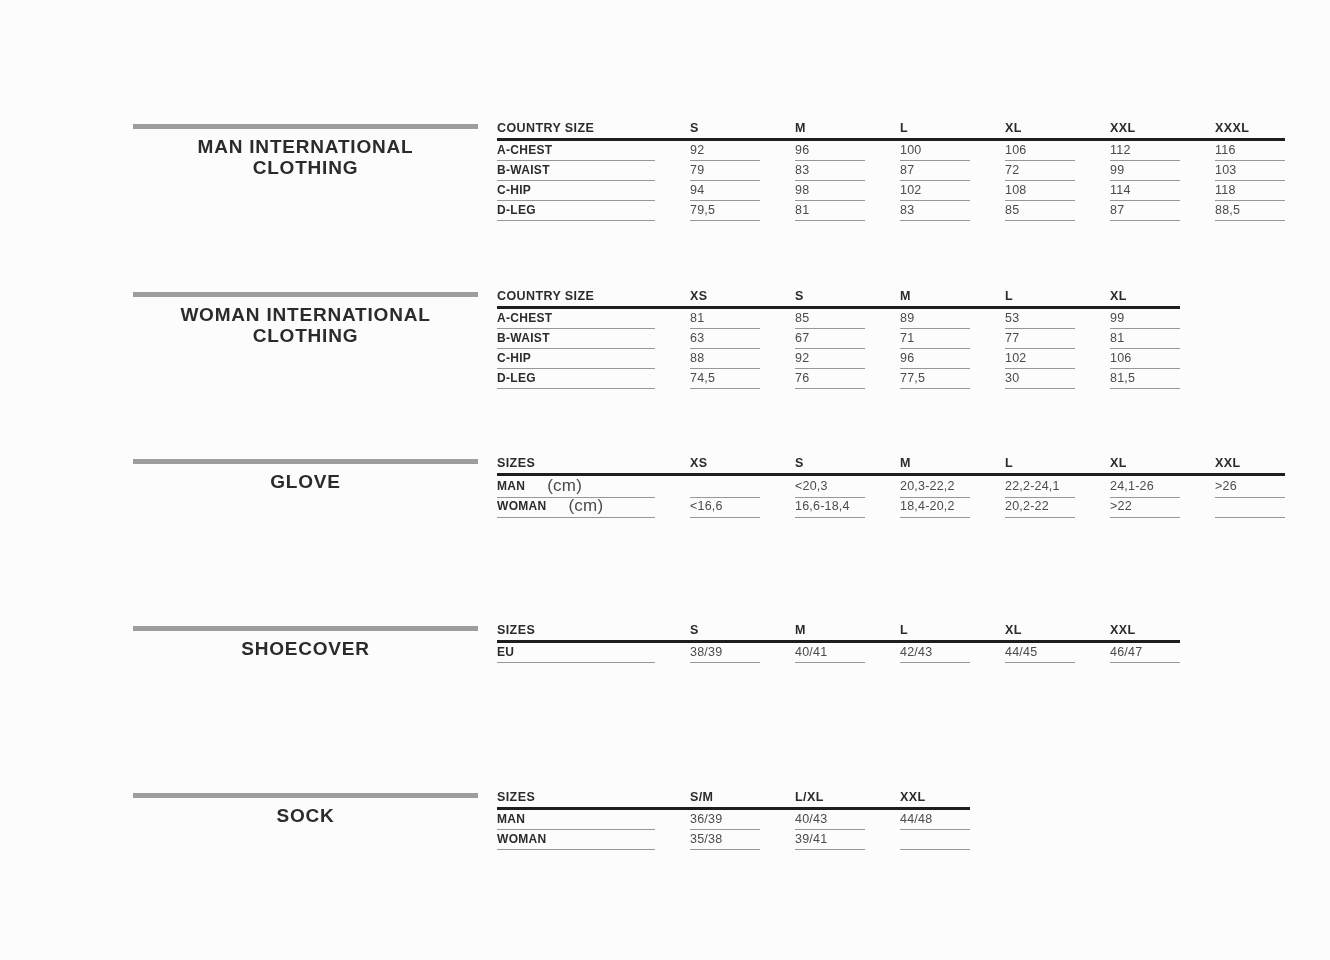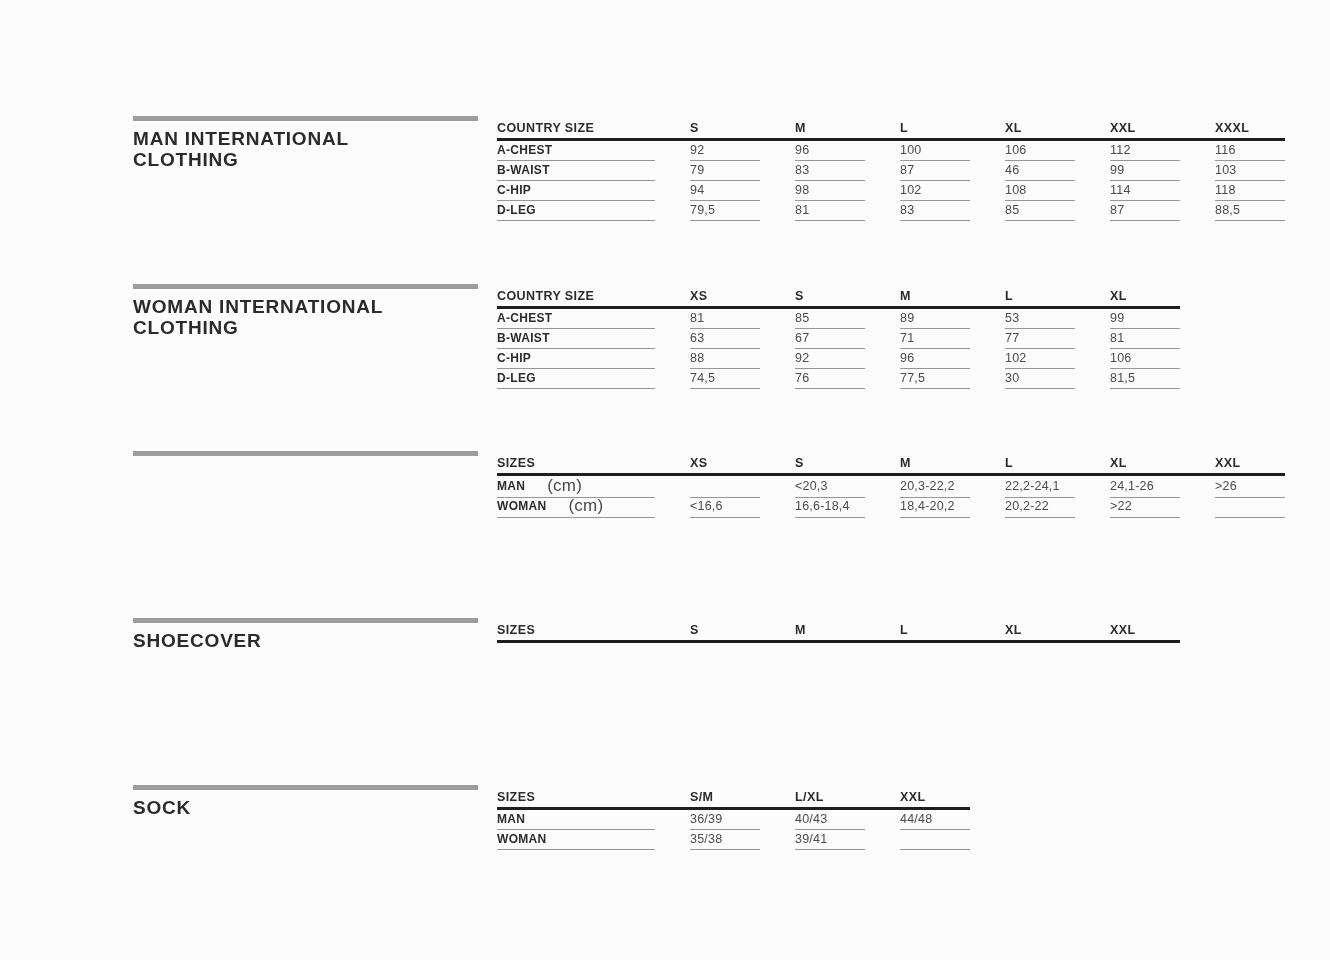--- a/index.html
+++ b/index.html
@@ -16,22 +16,23 @@
     overflow: hidden;
   }
   .chart-section {
     position: absolute;
     left: 133px;
     width: 1130px;
   }
   .title-block {
     position: absolute;
     left: 0;
-    top: 4px;
+    top: 12px;
     width: 345px;
+    text-align: center;
   }
   .title-bar {
     height: 5px;
     background: var(--bar-color, #9d9d9d);
   }
   .section-title {
     margin-top: 7px;
     font-size: 19px;
     line-height: 21px;
     font-weight: bold;
@@ -150,21 +151,21 @@
           <div class="t-cell t-val">
             <span>79</span>
           </div>
           <div class="t-cell t-val">
             <span>83</span>
           </div>
           <div class="t-cell t-val">
             <span>87</span>
           </div>
           <div class="t-cell t-val">
-            <span>46</span>
+            <span>72</span>
           </div>
           <div class="t-cell t-val">
             <span>99</span>
           </div>
           <div class="t-cell t-val">
             <span>103</span>
           </div>
         </div>
         <div class="t-row t-data" style="grid-template-columns: 158px repeat(6, 70px);">
           <div class="t-cell t-label">
@@ -312,20 +313,23 @@
           <div class="t-cell t-val">
             <span>81,5</span>
           </div>
         </div>
       </div>
   </section>
 
   <section class="chart-section" style="top:447px">
     <div class="title-block">
       <div class="title-bar"></div>
+      <h2 class="section-title">
+        <span class="tline">GLOVE</span>
+      </h2>
     </div>
     <div class="size-table">
         <div class="t-row t-head" style="grid-template-columns: 158px repeat(6, 70px);">
           <div class="t-cell t-label-h">SIZES</div>
           <div class="t-cell t-col-h">XS</div>
           <div class="t-cell t-col-h">S</div>
           <div class="t-cell t-col-h">M</div>
           <div class="t-cell t-col-h">L</div>
           <div class="t-cell t-col-h">XL</div>
           <div class="t-cell t-col-h">XXL</div>
@@ -392,20 +396,40 @@
     <div class="size-table">
         <div class="t-row t-head" style="grid-template-columns: 158px repeat(5, 70px);">
           <div class="t-cell t-label-h">SIZES</div>
           <div class="t-cell t-col-h">S</div>
           <div class="t-cell t-col-h">M</div>
           <div class="t-cell t-col-h">L</div>
           <div class="t-cell t-col-h">XL</div>
           <div class="t-cell t-col-h">XXL</div>
         </div>
         <div class="t-thick"></div>
+        <div class="t-row t-data" style="grid-template-columns: 158px repeat(5, 70px);">
+          <div class="t-cell t-label">
+            <span class="lab">EU</span>
+          </div>
+          <div class="t-cell t-val">
+            <span>38/39</span>
+          </div>
+          <div class="t-cell t-val">
+            <span>40/41</span>
+          </div>
+          <div class="t-cell t-val">
+            <span>42/43</span>
+          </div>
+          <div class="t-cell t-val">
+            <span>44/45</span>
+          </div>
+          <div class="t-cell t-val">
+            <span>46/47</span>
+          </div>
+        </div>
       </div>
   </section>
 
   <section class="chart-section" style="top:781px">
     <div class="title-block">
       <div class="title-bar"></div>
       <h2 class="section-title">
         <span class="tline">SOCK</span>
       </h2>
     </div>

